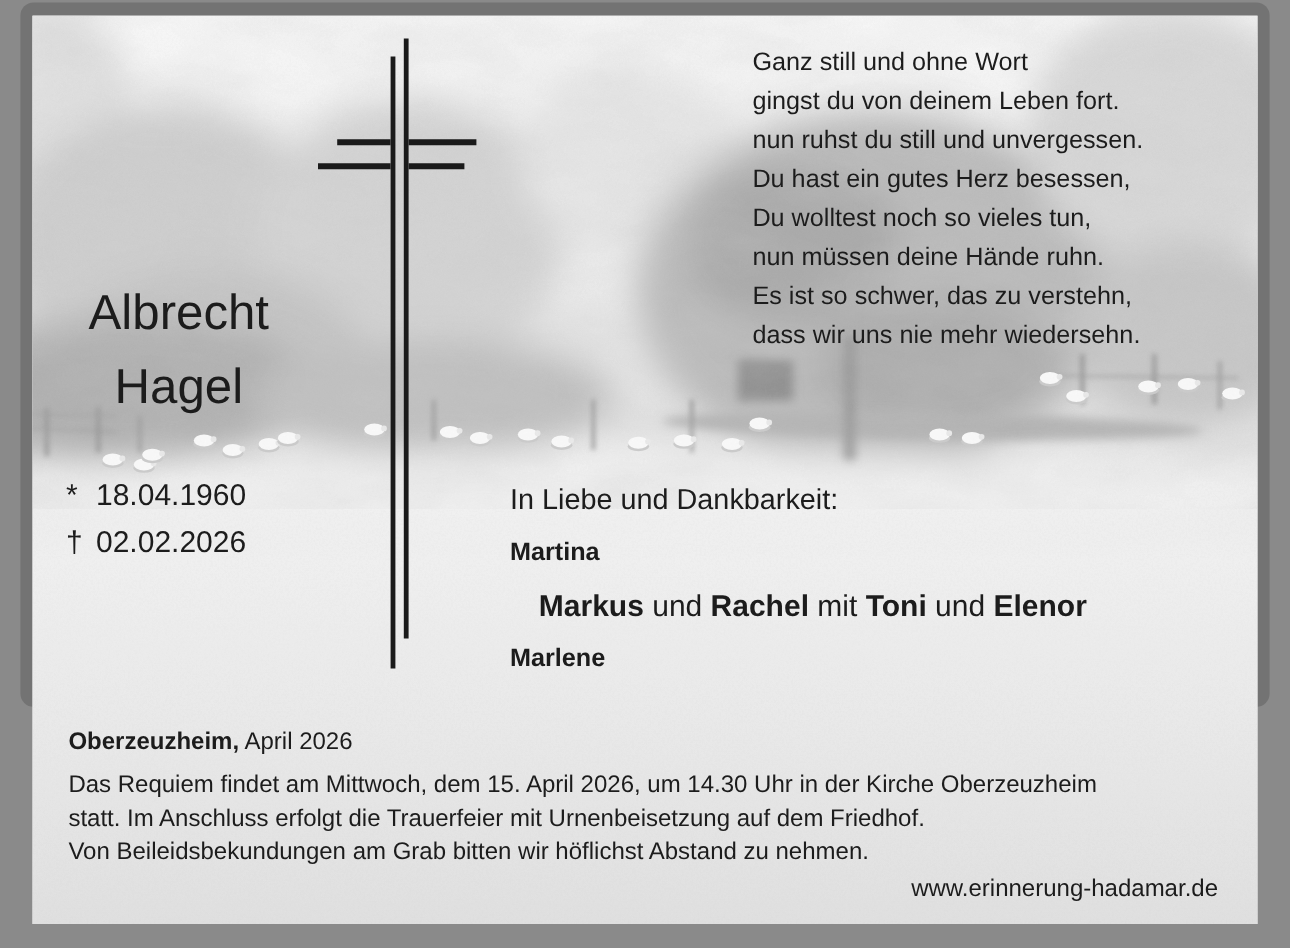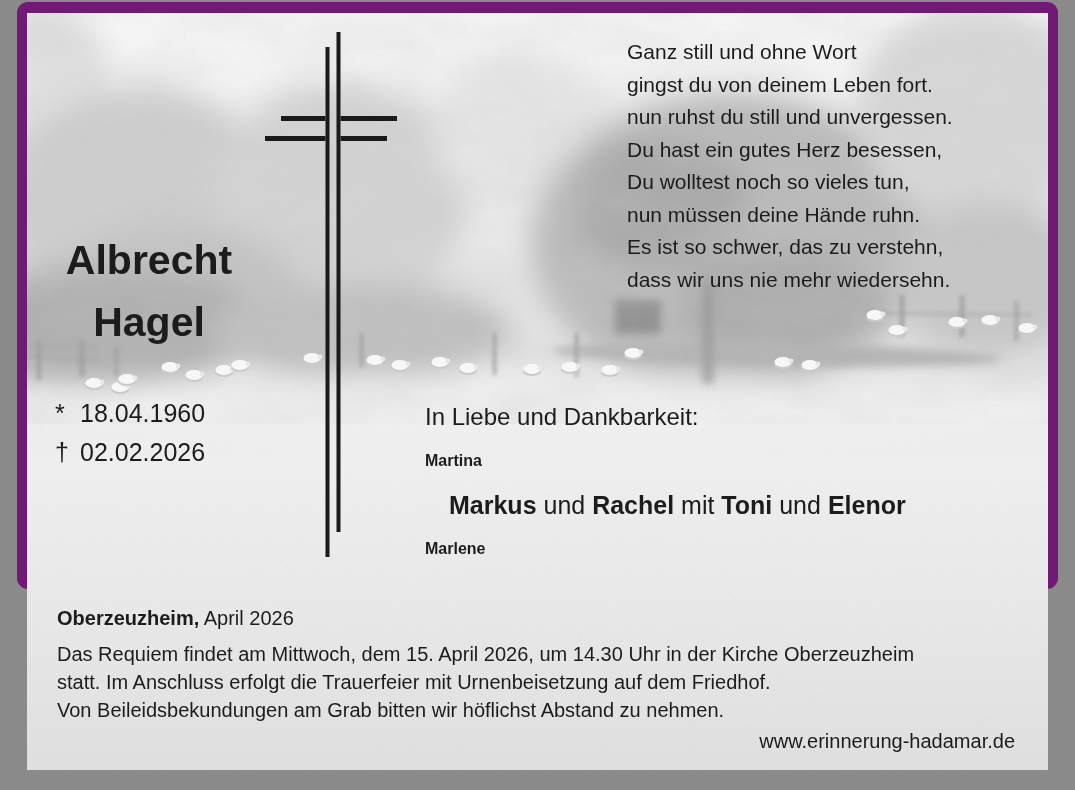--- a/index.html
+++ b/index.html
@@ -4,39 +4,39 @@
 <style>
   html,body { margin:0; padding:0; }
   body {
     width:1075px; height:790px; position:relative;
     background:#8a8a8a;
     font-family:"Liberation Sans", sans-serif;
     overflow:hidden;
   }
   .frame {
     position:absolute; left:17px; top:2px; width:1041px; height:587px;
-    background:#701a75;
+    background:#737373;
     border-radius:11px;
   }
   .card {
     position:absolute; left:10px; top:11px; width:1021px; height:757px;
     background:#f1f1f1; overflow:hidden; color:#1c1c1c;
   }
   .bg { position:absolute; left:0; top:0; }
   .layer { position:absolute; white-space:nowrap; }
   .poem { left:600px; top:23px; font-size:21px; line-height:32.5px; }
   .name-block {
     left:28px; top:216px; width:188px; text-align:center;
-    font-weight:700; font-size:41px; line-height:62px;
+    font-weight:400; font-size:41px; line-height:62px;
   }
   .dates { left:28px; top:381px; font-size:25px; line-height:39px; }
   .sym { display:inline-block; width:25px; }
   .tribute { left:398px; top:382px; line-height:44px; }
   .t-intro { font-size:24px; }
-  .t-name { font-size:16px; font-weight:700; }
+  .t-name { font-size:21px; font-weight:700; }
   .t-line { font-size:25px;margin-left:24px; }
   .b { font-weight:700; }
   .place-line { left:30px; top:594px; font-size:20px; }
   .notice { left:30px; top:627px; font-size:20px; line-height:28px; }
   .website { position:absolute; right:33px; top:717px; font-size:20px; }
 </style>
 </head>
 <body>
 
 <div class="frame">

